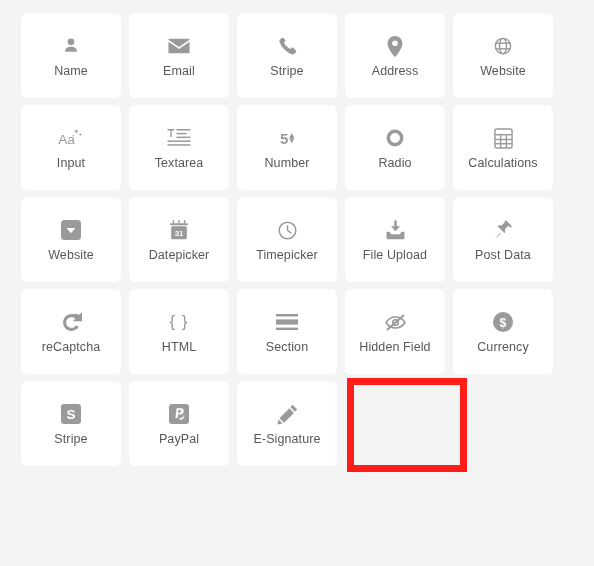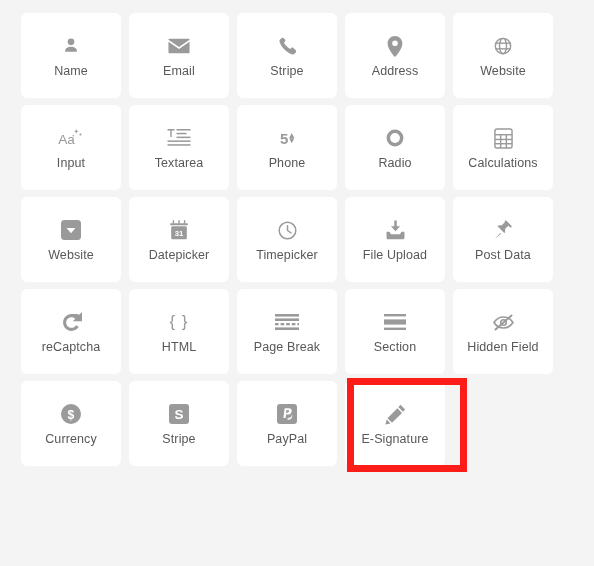--- a/index.html
+++ b/index.html
@@ -179,21 +179,21 @@
   <div class="field-card">
     <span class="field-icon">
       <span class="num-glyph">
         <span>5</span>
         <span class="num-arrows">
           <span>▴</span>
           <span>▾</span>
         </span>
       </span>
     </span>
-    <span class="field-label">Phone</span>
+    <span class="field-label">Number</span>
   </div>
 
   <div class="field-card">
     <span class="field-icon">
       <svg width="20" height="20" viewBox="0 0 24 24" fill="none" stroke="currentColor" stroke-width="4.2">
         <circle cx="12" cy="12" r="8"></circle>
       </svg>
     </span>
     <span class="field-label">Radio</span>
   </div>
@@ -278,35 +278,20 @@
     <span class="field-label">reCaptcha</span>
   </div>
 
   <div class="field-card">
     <span class="field-icon">
       <span class="braces-glyph">{ }</span>
     </span>
     <span class="field-label">HTML</span>
   </div>
 
-  <div class="field-card">
-    <span class="field-icon">
-      <svg width="24" height="17" viewBox="0 0 24 17" fill="currentColor">
-        <rect x="0" y="0" width="24" height="2.6"></rect>
-        <rect x="0" y="4.4" width="24" height="2.6"></rect>
-        <rect x="0" y="9" width="3.6" height="2.3"></rect>
-        <rect x="5.6" y="9" width="3.6" height="2.3"></rect>
-        <rect x="11.2" y="9" width="3.6" height="2.3"></rect>
-        <rect x="16.8" y="9" width="3.6" height="2.3"></rect>
-        <rect x="22.4" y="9" width="1.6" height="2.3"></rect>
-        <rect x="0" y="13.4" width="24" height="2.6"></rect>
-      </svg>
-    </span>
-    <span class="field-label">Page Break</span>
-  </div>
 
   <div class="field-card">
     <span class="field-icon">
       <svg width="22" height="16" viewBox="0 0 22 16" fill="currentColor">
         <rect x="0" y="0" width="22" height="2.4"></rect>
         <rect x="0" y="5.4" width="22" height="5.2"></rect>
         <rect x="0" y="13.6" width="22" height="2.4"></rect>
       </svg>
     </span>
     <span class="field-label">Section</span>

